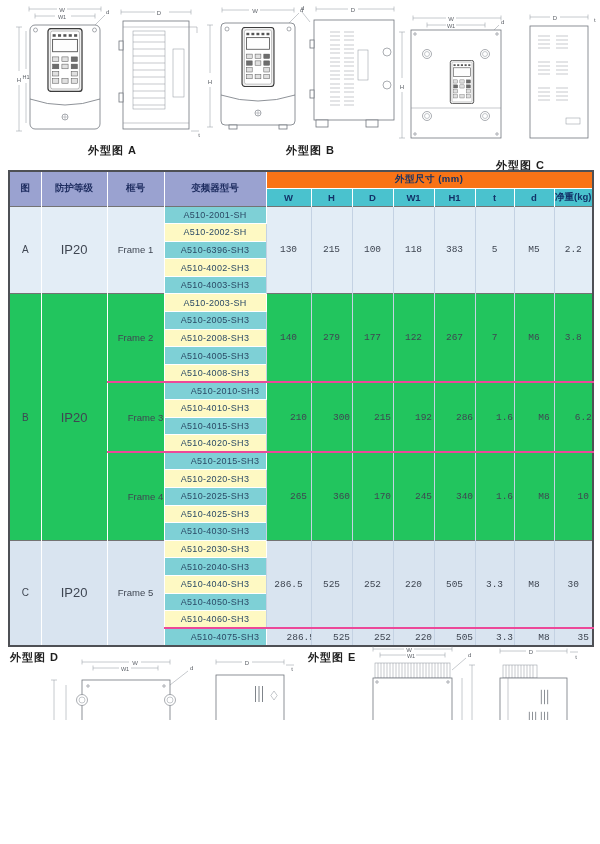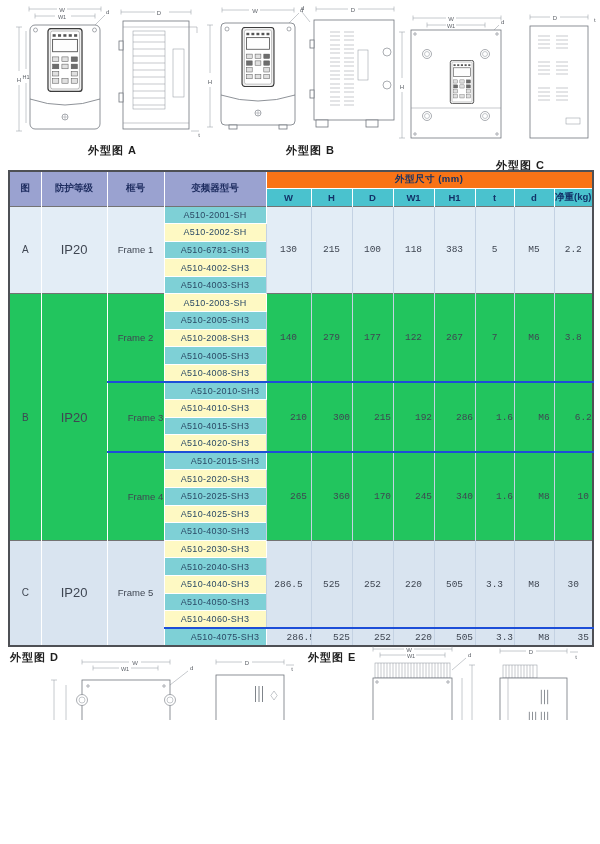--- a/index.html
+++ b/index.html
@@ -32,21 +32,21 @@
 
   .s0{background:#e3edf6;} .s1{background:#22c55e;} .s2{background:#d9e4f0;}
   .cf{font-size:10px;color:#3f4652;border-left:1.5px solid rgba(255,255,255,.95);}
   .cp{font-size:13px;color:#3f4652;border-left:1.5px solid rgba(255,255,255,.95);margin-top:45px;}
   .cr{font-size:9.5px;color:#3f4652;border-left:1.5px solid rgba(255,255,255,.95);}
   .cm{font-size:9px;color:#2b4a66;letter-spacing:.3px;
       border-left:1.5px solid #fff;border-right:1.5px solid #fff;border-bottom:1.5px solid #fff;}
   .mt{background:#7ed0d6;} .mb{background:#fef9c3;}
   .cv{font-size:9.5px;color:#3f4652;border-left:1px solid #c4d2e3;font-family:Liberation Mono, monospace;}
   tr.gs>td{border-top:1px solid #737373;}
-  tr.fs>td{border-top:2px solid #1d4ed8;padding-left:20px;}
+  tr.fs>td{border-top:2px solid #ec4899;padding-left:20px;}
 </style>
 </head>
 <body>
 
 <div class="page">
 
   <svg width="0" height="0" style="position:absolute" aria-hidden="true">
     <defs>
       <symbol id="kp" viewBox="0 0 34 62">
         <rect x="0.5" y="0.5" width="33" height="61" rx="3" fill="#f0f0f0" stroke="#3c3c3c" stroke-width="1.2"></rect>
@@ -230,21 +230,21 @@
         <td class="cv s0" rowspan="5">118</td>
         <td class="cv s0" rowspan="5">383</td>
         <td class="cv s0" rowspan="5">5</td>
         <td class="cv s0" rowspan="5">M5</td>
         <td class="cv s0" rowspan="5">2.2</td>
       </tr>
       <tr>
           <td class="cm mb">A510-2002-SH</td>
         </tr>
       <tr>
-          <td class="cm mt">A510-6781-SH3</td>
+          <td class="cm mt">A510-6396-SH3</td>
         </tr>
       <tr>
           <td class="cm mb">A510-4002-SH3</td>
         </tr>
       <tr>
           <td class="cm mt">A510-4003-SH3</td>
         </tr>
 
       <tr class="gs">
         <td class="cf s1" rowspan="14">B</td>

